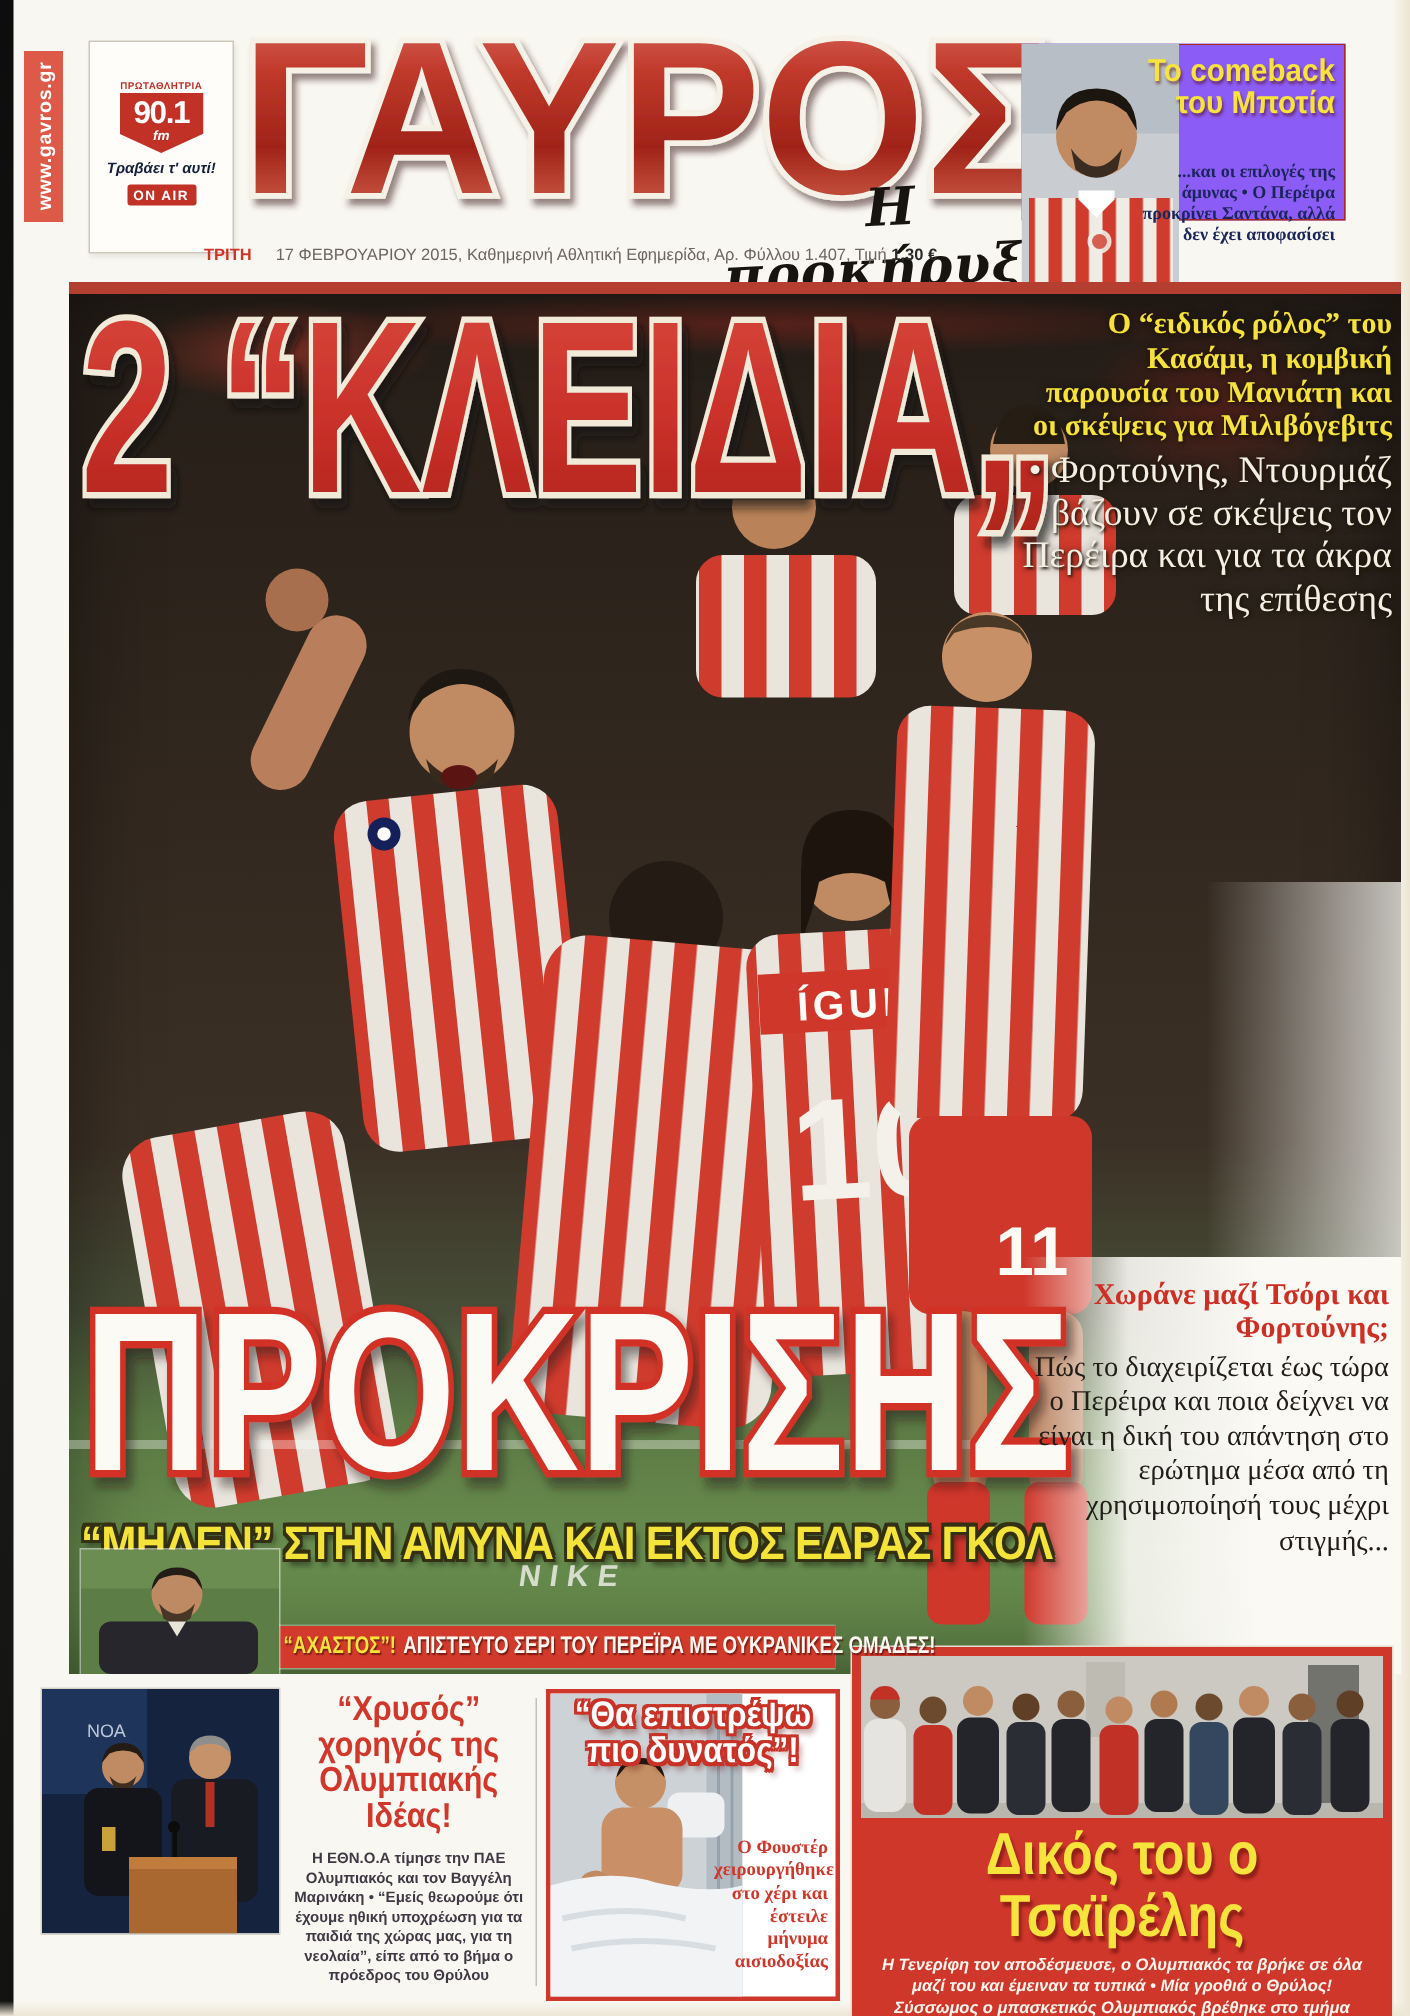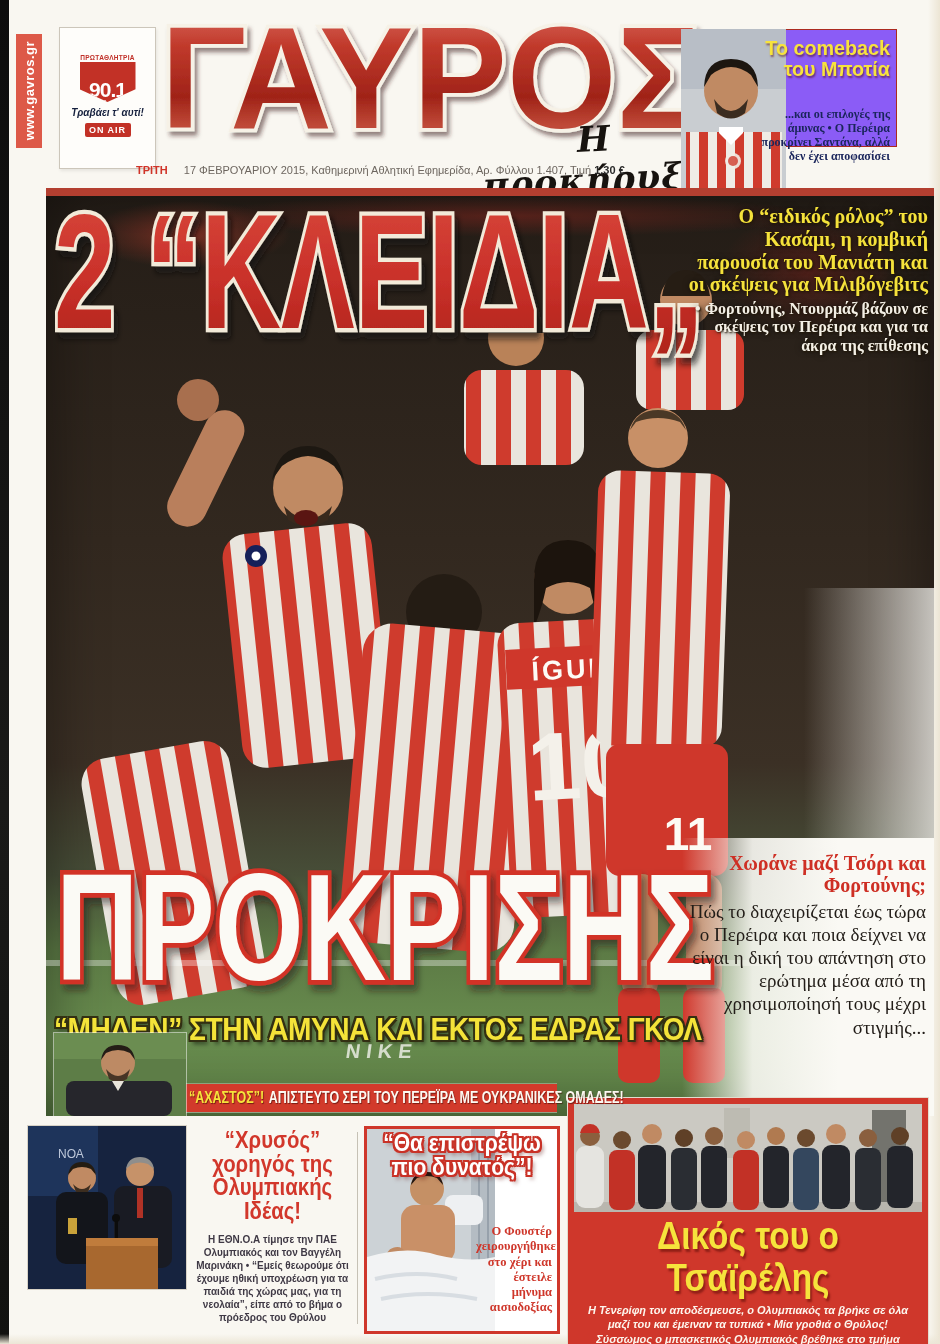--- a/index.html
+++ b/index.html
@@ -27,21 +27,21 @@
   
   .radio-box {
     position:absolute; left:59px; top:27px; width:97px; height:142px;
     background:#fefdfa; border:1px solid #ccc6ba; text-align:center; padding-top:26px;
     box-shadow:1px 2px 3px rgba(0,0,0,.08);
   }
   .radio-top { font-size:6.5px; font-weight:bold; color:#c03028; letter-spacing:.3px; }
   .radio-shield {
     width:56px; height:40px; margin:1px auto 0; background:#c23126; color:#fff;
     clip-path:polygon(0 0,100% 0,100% 68%,50% 100%,0 68%);
-    display:flex; flex-direction:column; align-items:center; justify-content:flex-start; padding-top:17px;
+    display:flex; flex-direction:column; align-items:center; justify-content:flex-start; padding-top:3px;
   }
   .radio-freq { font-size:21px; font-weight:900; line-height:1; letter-spacing:-1px; }
   .radio-fm { font-size:9px; font-style:italic; font-weight:bold; margin-top:-1px; }
   .radio-slogan { margin-top:5px; font-style:italic; font-weight:bold; font-size:10px; color:#15203d; }
   .radio-onair { width:46px; margin:5px auto 0; background:#c23126; color:#fff; font-weight:900; font-size:9px; letter-spacing:1px; padding:2px 0; border-radius:2px; }
 
   
   .masthead-svg { position:absolute; left:157px; top:14px; width:550px; height:145px; }
   .masthead-script {
     position:absolute; left:470px; top:118px; width:250px; text-align:center;
@@ -89,21 +89,21 @@
   .fade-right { position:absolute; right:0; top:400px; width:130px; height:260px;
     background:linear-gradient(90deg, rgba(250,249,244,0), rgba(250,249,244,.75)); }
 
   .h2keys-svg { position:absolute; left:6px; top:8px; width:664px; height:192px; }
   .right-top { position:absolute; right:6px; top:17px; width:248px; text-align:right; }
   .rt-bold {
     font-family:"Liberation Serif", serif; font-weight:bold; font-size:20px; line-height:1.14;
     color:#f5e23b; text-shadow:1px 1px 2px #241806, 0 0 6px rgba(0,0,0,.55);
   }
   .rt-body {
-    margin-top:4px; font-family:"Liberation Serif", serif; font-weight:bold; font-size:16px; line-height:1.14;
+    margin-top:4px; font-family:"Liberation Serif", serif; font-weight:normal; font-size:25px; line-height:1.14;
     color:#f3efe5; text-shadow:1px 1px 2px #241806, 0 0 6px rgba(0,0,0,.55);
   }
   .prokrisis-svg { position:absolute; left:6px; top:666px; width:672px; height:158px; }
   .sub-headline {
     position:absolute; left:8px; top:824px; width:680px; white-space:nowrap;
     font-weight:900; font-size:29px; color:#f4e339; letter-spacing:-.5px;
     transform:scale(.97,1.08); transform-origin:left top;
     text-shadow:-2px 0 0 #33301383, 2px 0 0 #333013, 0 -2px 0 #333013, 0 2px 0 #333013,
       2px 2px 0 #333013, -2px -2px 0 #333013, 2px -2px 0 #333013, -2px 2px 0 #333013,
       3px 4px 4px rgba(0,0,0,.55);

